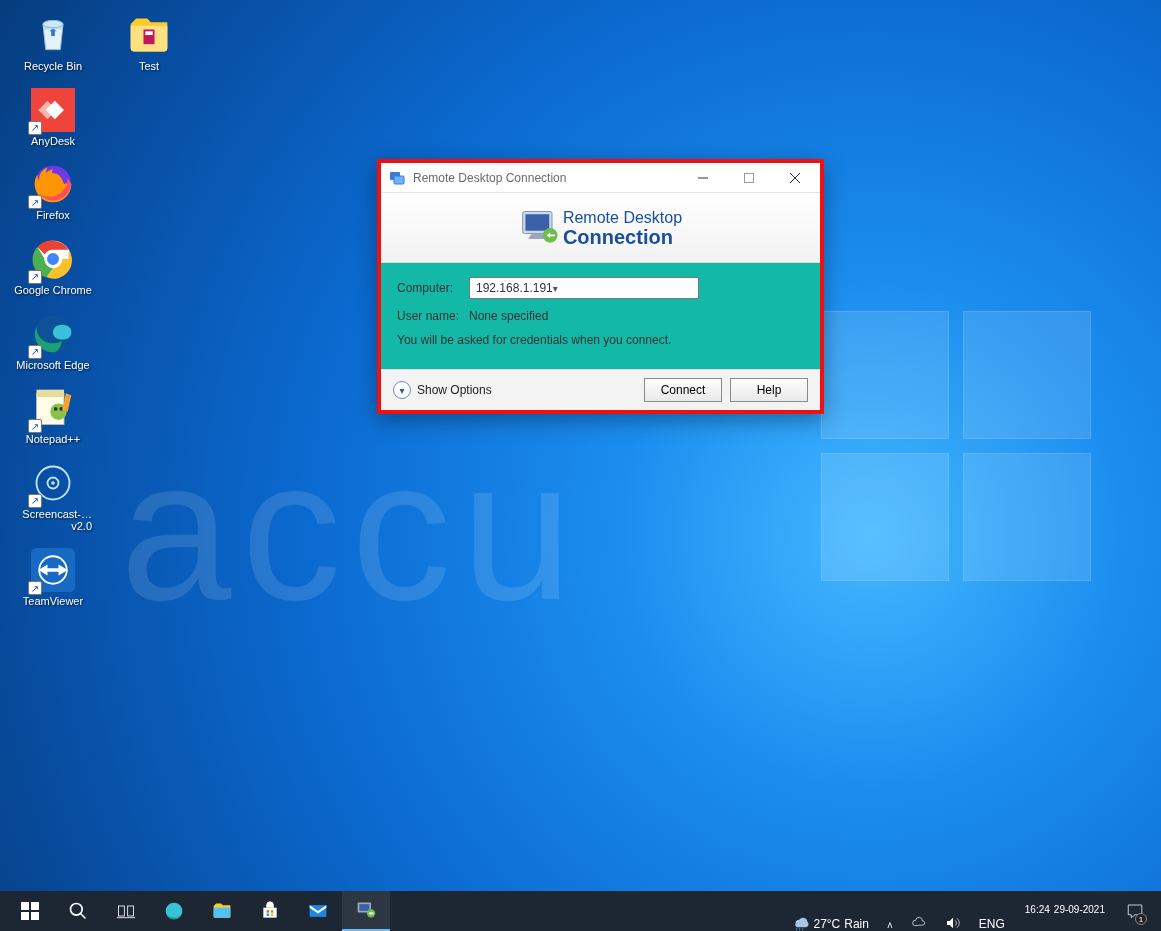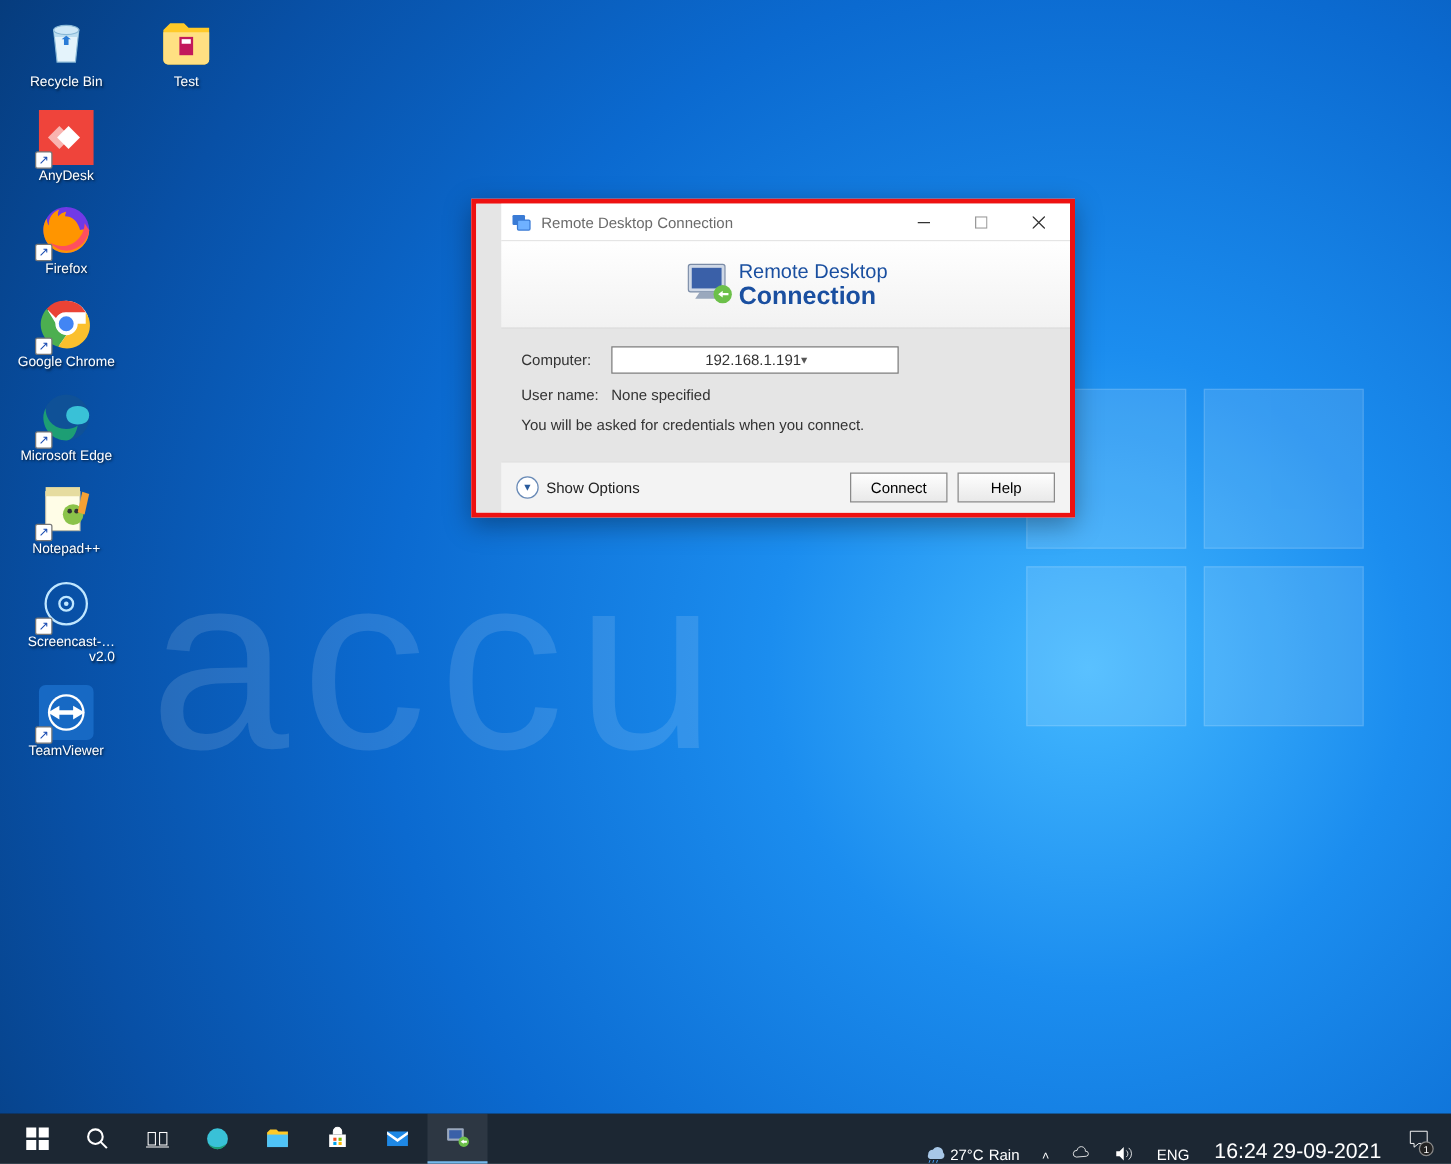--- a/index.html
+++ b/index.html
@@ -43,42 +43,42 @@
     display:flex; align-items:center; justify-content:center; font-size:10px; color:#1b4db3;
   }
   .dicon-row2 { position:absolute; top:12px; left:110px; }
 
   
   .rdc-wrap {
     position:absolute; left:377px; top:159px;
     border:4px solid #e11; background:#fff;
     box-shadow:0 6px 20px rgba(0,0,0,0.35);
   }
-  .rdc { width:475px; background:#e5e5e5; font-size:12px; color:#333;padding-left:20px;}
+  .rdc { width:439px; background:#14b8a6; font-size:12px; color:#333;}
   .rdc-title {
     height:30px; background:#fff; display:flex; align-items:center; padding:0 2px 0 8px;
     border-bottom:1px solid #e5e5e5;
   }
   .rdc-title-icon { width:16px; height:16px; margin-right:8px; }
   .rdc-title-text { flex:1; color:#6b6b6b; font-size:12px; }
   .rdc-ctl { width:46px; height:28px; display:flex; align-items:center; justify-content:center; color:#555;}
   .rdc-banner {
     height:70px; background:linear-gradient(#fff,#f2f2f2);
     border-bottom:1px solid #ddd; display:flex; align-items:center; padding:0 14px; gap:0;justify-content:center;
   }
   .rdc-banner-icon { width:44px; height:44px; }
   .rdc-banner-text .l1 { font-size:16px; color:#1a4fa0; }
   .rdc-banner-text .l2 { font-size:20px; color:#1a4fa0; font-weight:bold; line-height:1;}
   .rdc-body { padding:14px 16px 8px; }
   .row { display:flex; align-items:center; margin-bottom:10px; }
   .row .k { width:72px; color:#333; }
   .row .v { flex:1; }
   .combo {
     width:230px; height:22px; border:1px solid #7a7a7a; background:#fff;
-    display:flex; align-items:center; padding:0 4px 0 6px; font-size:12px; justify-content:center;
+    display:flex; align-items:center; padding:0 4px 0 6px; font-size:12px; justify-content:flex-start;
   }
   .combo .chev { font-size:10px; color:#555;}
   .hint { font-size:12px; color:#333; margin:4px 0 14px;}
   .rdc-footer {
     border-top:1px solid #ddd; background:#f3f3f3;
     display:flex; align-items:center; padding:8px 12px; gap:8px;
   }
   .show-opts { display:flex; align-items:center; gap:6px; flex:1; cursor:pointer; color:#222;}
   .circle-chev {
     width:18px; height:18px; border-radius:50%; border:1px solid #6a8bb7;
@@ -92,21 +92,21 @@
   
   .taskbar {
     position:absolute; left:0; right:0; bottom:0; height:40px;
     background:#1c2733; display:flex; align-items:center; color:#fff;
     padding:0 6px; font-size:12px;
   }
   .tbtn { width:48px; height:40px; display:flex; align-items:center; justify-content:center; cursor:pointer;}
   .tbtn svg { width:20px; height:20px;}
   .tray { margin-left:auto; display:flex; align-items:center; gap:10px; padding-right:6px;}
   .tray-item { display:flex; align-items:flex-end; gap:4px; height:40px; padding:0 4px; cursor:default;}
-  .tray-clock { text-align:center; line-height:1.15; font-size:17px; padding:0 6px;}
+  .tray-clock { text-align:center; line-height:1.15; font-size:10px; padding:16px 6px;}
   .up-chev { font-size:10px;}
   .lang { font-size:12px;}
   .notif { width:28px; display:flex; align-items:center; justify-content:center; position:relative;}
   .notif .badge {
     position:absolute; right:2px; bottom:6px; width:12px; height:12px; border-radius:50%;
     background:#222; border:1px solid #888; font-size:8px; display:flex; align-items:center; justify-content:center;
   }
 
   .start-logo { display:grid; grid-template-columns:1fr 1fr; grid-template-rows:1fr 1fr; gap:2px; width:18px; height:18px;}
   .start-logo span{ background:#fff;}

